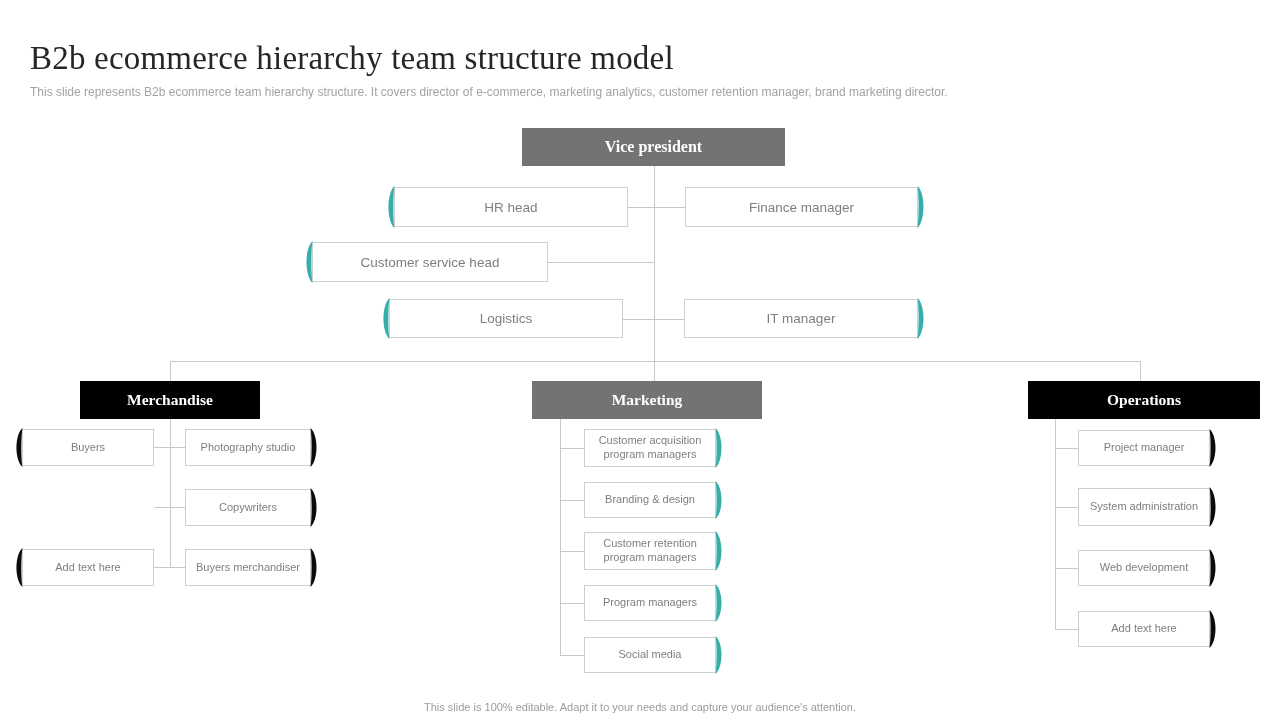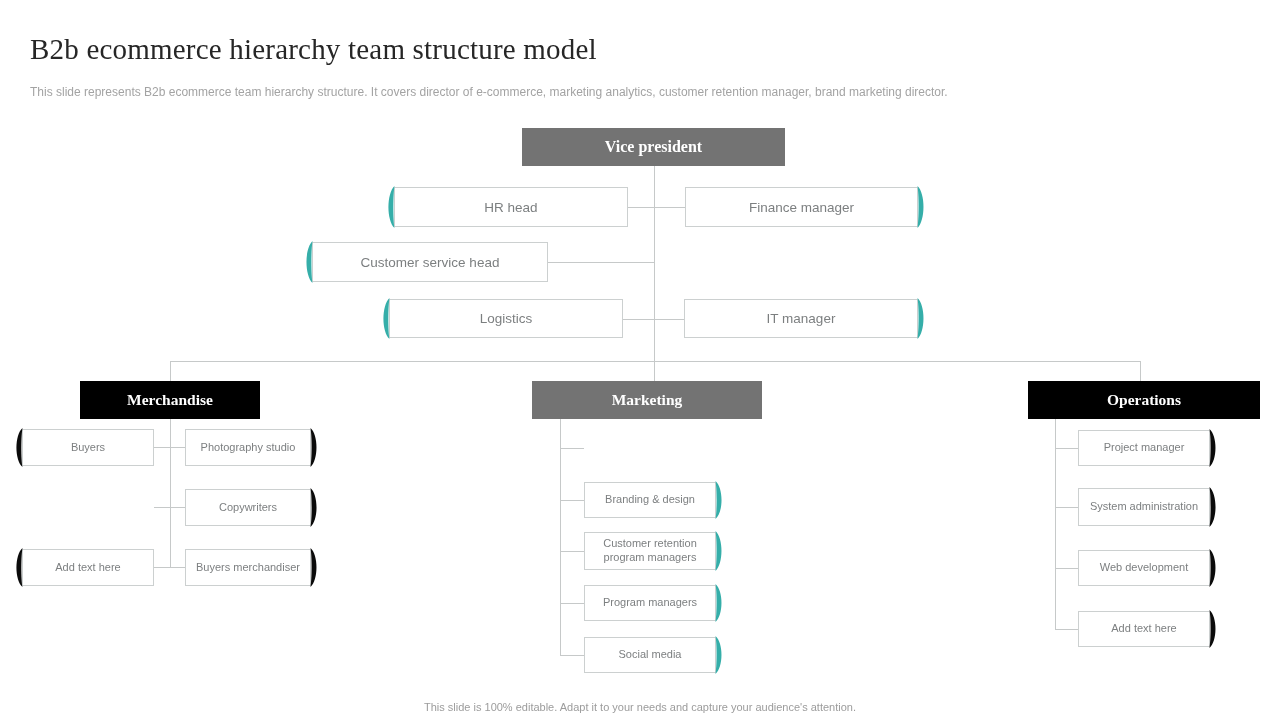--- a/index.html
+++ b/index.html
@@ -1,23 +1,23 @@
 <!DOCTYPE html>
 <html><head>
 <meta charset="utf-8">
 <style>
   html,body{margin:0;padding:0;background:#e9e9e9;}
   .slide{
     position:relative;width:1280px;height:720px;background:#ffffff;
     overflow:hidden;font-family:"Liberation Sans","DejaVu Sans",sans-serif;
   }
   .title{
-    position:absolute;left:30px;top:33px;margin:0;
+    position:absolute;left:30px;top:40px;margin:0;
     font-family:"Liberation Serif","DejaVu Serif",serif;
-    font-weight:400;font-size:29px;color:#262626;letter-spacing:.2px;
+    font-weight:400;font-size:33px;color:#262626;letter-spacing:.2px;
   }
   .subtitle{
     position:absolute;left:30px;top:85px;margin:0;
     font-size:12px;color:#a3a3a3;
   }
   .line{position:absolute;background:#c6c9c9;}
   .line.h{height:1px;}
   .line.v{width:1px;}
   .node{
     position:absolute;background:#ffffff;border:1px solid #ccd0d0;
@@ -180,20 +180,28 @@
   </div>
   <div class="node leaf" style="left:185px;top:549px;width:126px;height:37px">
     <span>Buyers merchandiser</span>
     <span class="bracket black br">
       <svg viewBox="0 0 10 40" preserveAspectRatio="none">
           <path fill="currentColor" d="M0.5 0 C9.5 7 9.5 33 0.5 40 C2.2 33 2.2 7 0.5 0 Z"></path>
         </svg>
     </span>
   </div>
 
+  <div class="node leaf" style="left:584px;top:429px;width:132px;height:38px">
+    <span>Customer acquisition program managers</span>
+    <span class="bracket teal br">
+      <svg viewBox="0 0 10 40" preserveAspectRatio="none">
+          <path fill="currentColor" d="M0.5 0 C9.5 7 9.5 33 0.5 40 C2.2 33 2.2 7 0.5 0 Z"></path>
+        </svg>
+    </span>
+  </div>
   <div class="node leaf" style="left:584px;top:482px;width:132px;height:36px">
     <span>Branding &amp; design</span>
     <span class="bracket teal br">
       <svg viewBox="0 0 10 40" preserveAspectRatio="none">
           <path fill="currentColor" d="M0.5 0 C9.5 7 9.5 33 0.5 40 C2.2 33 2.2 7 0.5 0 Z"></path>
         </svg>
     </span>
   </div>
   <div class="node leaf" style="left:584px;top:532px;width:132px;height:38px">
     <span>Customer retention program managers</span>

